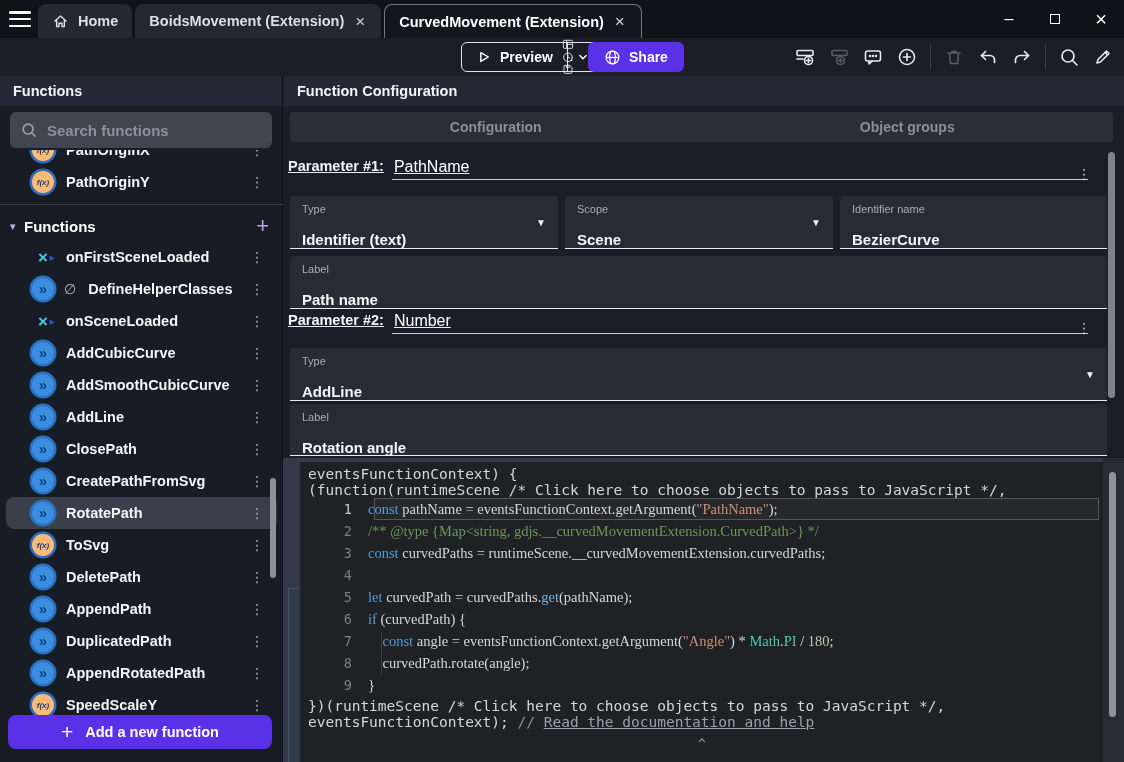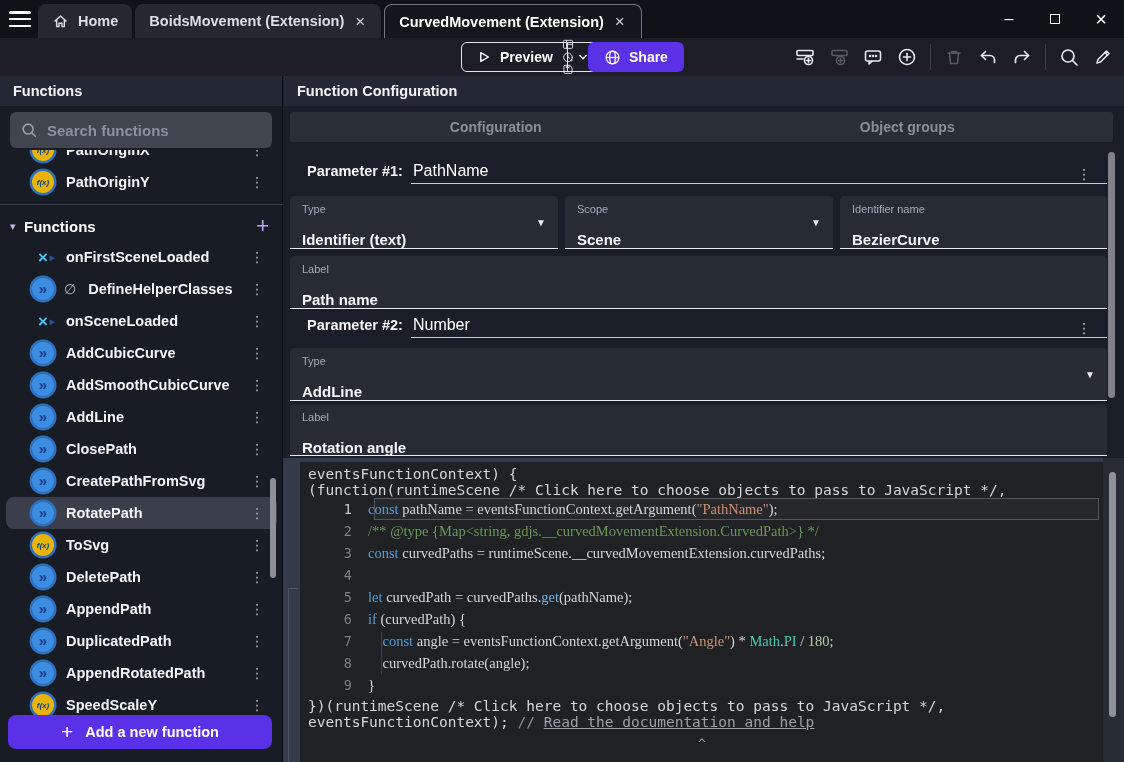--- a/index.html
+++ b/index.html
@@ -48,37 +48,37 @@
   .fn-row .lbl { flex:1; font-size:14.5px; font-weight:bold; color:#f4f5f7; margin-left:12px; white-space:nowrap; overflow:hidden; }
   .fn-row .dots { color:#aeb3bc; font-size:14px; padding:0 3px; }
   .fn-divider { height:1px; background:#3a3e48; margin:6px 0; }
   .fn-section { height:30px; display:flex; align-items:center; padding:0 14px 0 10px; cursor:pointer; }
   .fn-section .tri { color:#c3b7ea; font-size:11px; width:14px; }
   .fn-section .lbl { flex:1; font-size:15px; font-weight:bold; color:#fff; }
   .fn-section .plus { color:#b9a5f6; font-size:22px; font-weight:300; line-height:1; }
   .ic-fn { width:22px; height:22px; border-radius:50%; display:flex; align-items:center; justify-content:center; flex:none; }
   .ic-action { background:#3b8de0; box-shadow:0 0 0 2.5px #2e6fc0; }
   .ic-action span { color:#123f8d; font-size:15px; font-weight:bold; line-height:1; margin-top:-2px; }
-  .ic-expr { background:#eab308; box-shadow:0 0 0 2.5px #2e6fc0; }
+  .ic-expr { background:#fdba74; box-shadow:0 0 0 2.5px #2e6fc0; }
   .ic-expr span { color:#123f8d; font-size:8px; font-weight:bold; font-style:italic; }
   .ic-life { background:transparent; position:relative; }
   .ic-life .xx { color:#49c7ee; font-size:17px; font-weight:bold; line-height:1; }
   .ic-life .ar { position:absolute; right:-1px; top:5px; color:#2a57b8; font-size:11px; }
   .private-mark { color:#aeb3bc; font-size:14px; margin-left:10px; }
   .add-fn-btn { position:absolute; left:8px; bottom:13px; width:264px; height:34px; background:#5b31e8; border-radius:8px; display:flex; align-items:center; justify-content:center; gap:12px; font-size:14.5px; font-weight:bold; color:#fff; cursor:pointer; }
   .add-fn-btn .p { font-size:21px; font-weight:300; }
   .sb-scroll { position:absolute; left:270px; top:402px; width:6px; height:100px; border-radius:3px; background:#8e9097; }
 
   
   .main { position:absolute; left:284px; top:76px; width:840px; height:382px; background:#1a1e28; }
   .cfg-tabs { position:absolute; left:6px; top:36px; width:823px; height:30px; display:flex; background:#2a2e38; border-radius:3px; }
   .cfg-tab { flex:1; display:flex; align-items:center; justify-content:center; font-size:14px; font-weight:bold; color:#8b8f99; cursor:pointer; position:relative; }
   .cfg-tab.active { background:#3f4450; color:#fff; }
   .cfg-tab.active::after { content:""; position:absolute; left:0; right:0; bottom:0; height:3px; background:#d8d3ec; }
-  .param-row { position:absolute; left:23px; width:800px; height:30px; display:flex; align-items:center; }
+  .param-row { position:absolute; left:4px; width:800px; height:30px; display:flex; align-items:flex-start;text-decoration:underline; }
   .param-row .plabel { font-size:14.5px; font-weight:bold; color:#f2f3f5; padding-bottom:4px; }
   .param-row .pname { flex:1; margin-left:8px; font-size:16px; color:#fff; border-bottom:1px solid #c9cdd6; padding:0 0 3px 2px; }
   .param-dots { position:absolute; width:20px; text-align:center; color:#c3c7cf; font-size:14px; cursor:pointer; }
   .field { position:absolute; background:#262b34; border-radius:4px 4px 0 0; border-bottom:1px solid #e9ebf1; padding:7px 12px 0 12px; cursor:pointer; }
   .field .flabel { font-size:11px; color:#a6adba; }
   .field .fvalue { font-size:15px; font-weight:600; color:#f4f5f7; margin-top:16px; white-space:nowrap; }
   .field .caret { position:absolute; right:12px; top:21px; color:#eceef2; font-size:10px; }
   .main-scroll { position:absolute; left:824px; top:76px; width:7px; height:246px; border-radius:4px; background:#7f828a; }
 
   

